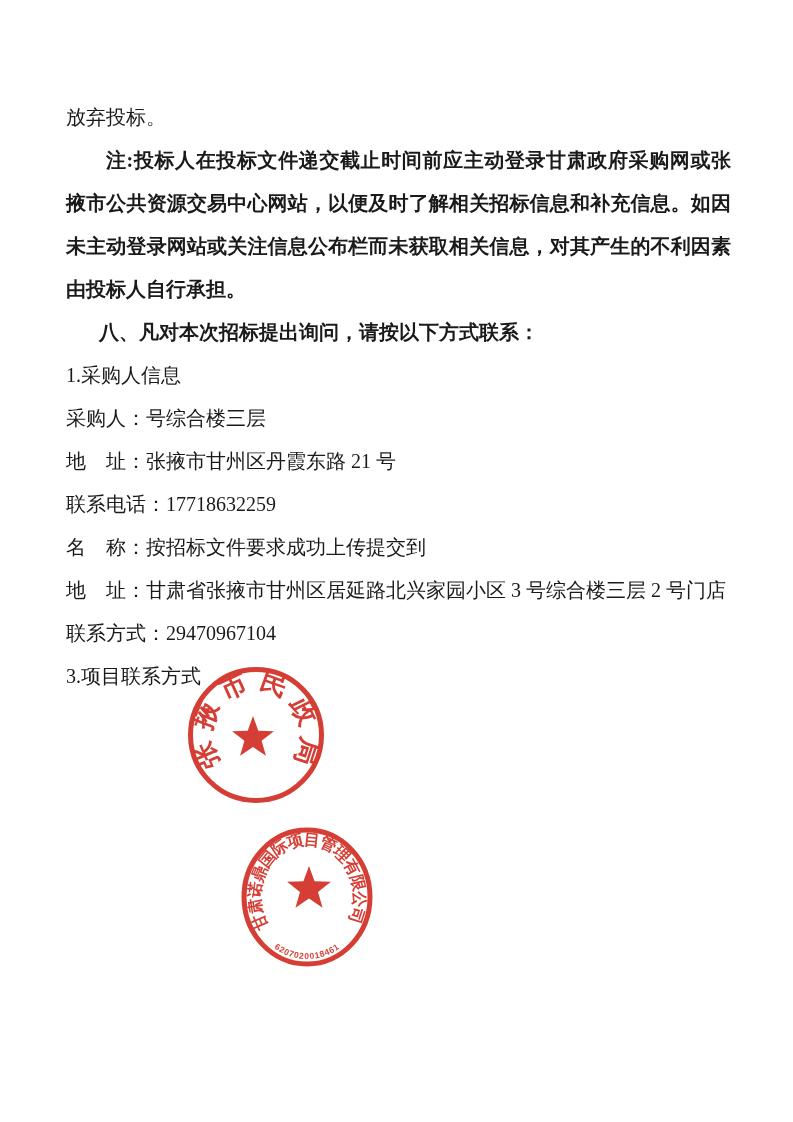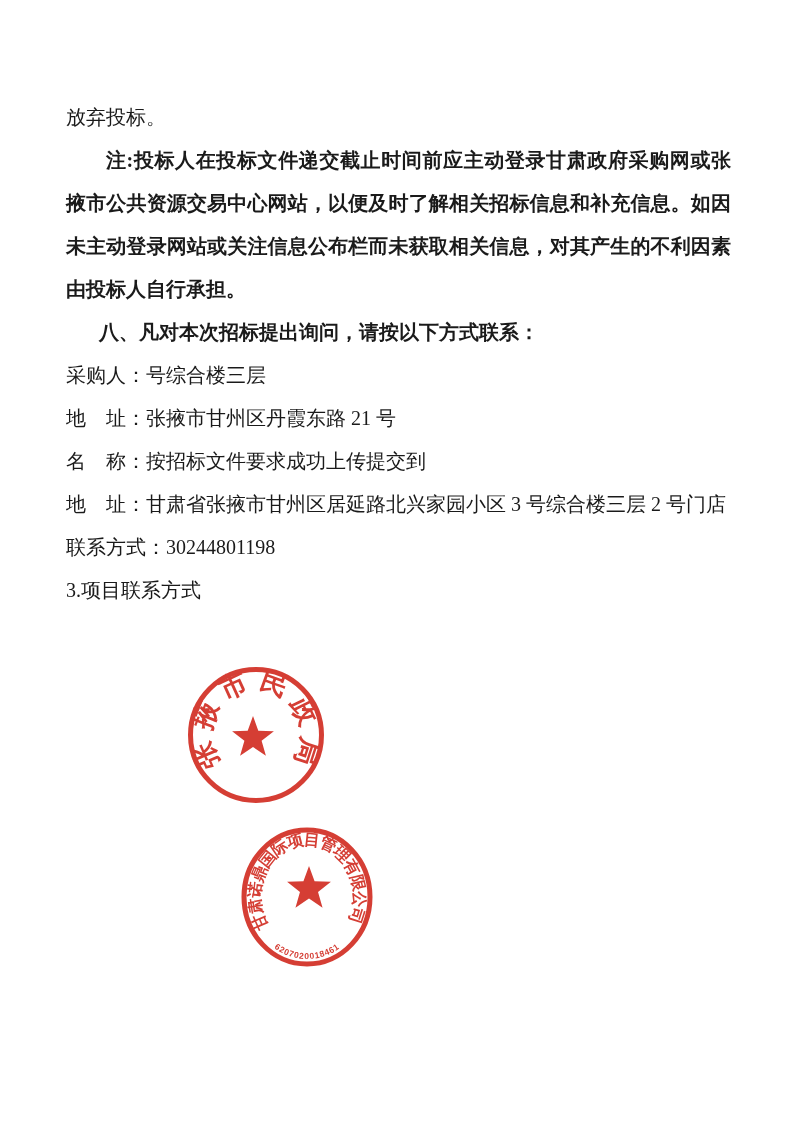--- a/index.html
+++ b/index.html
@@ -42,25 +42,27 @@
 </style>
 </head>
 <body>
 
 <div class="page">
 
   <div class="doc">
     <p class="tail">放弃投标。</p>
     <p class="indent bold">注:投标人在投标文件递交截止时间前应主动登录甘肃政府采购网或张掖市公共资源交易中心网站，以便及时了解相关招标信息和补充信息。如因未主动登录网站或关注信息公布栏而未获取相关信息，对其产生的不利因素由投标人自行承担。</p>
     <p class="section8">八、凡对本次招标提出询问，请按以下方式联系：</p>
+    <p class="heading1">1.采购人信息</p>
     <p class="detail">采购人：号综合楼三层</p>
     <p class="detail">地　址：张掖市甘州区丹霞东路 21 号</p>
+    <p class="detail">联系电话：17718632259</p>
     <p class="detail">名　称：按招标文件要求成功上传提交到</p>
     <p class="detail">地　址：甘肃省张掖市甘州区居延路北兴家园小区 3 号综合楼三层 2 号门店</p>
-    <p class="detail">联系方式：30244801198</p>
+    <p class="detail">联系方式：29470967104</p>
     <p class="heading1">3.项目联系方式</p>
   </div>
 
   <svg class="seal seal-round" width="150" height="150" viewBox="-75 -75 150 150" xmlns="http://www.w3.org/2000/svg" color="#cf2318">
     <defs>
       <path id="arc-round" d="M -34.5,28.9 A 45,45 0 1 1 34.5,28.9" fill="none"></path>
     </defs>
     <circle cx="0" cy="0" r="65.5" fill="none" stroke="currentColor" stroke-width="5"></circle>
     <text font-size="27" fill="currentColor">
       <textPath href="#arc-round" textLength="200" lengthAdjust="spacing">张掖市民政局</textPath>

